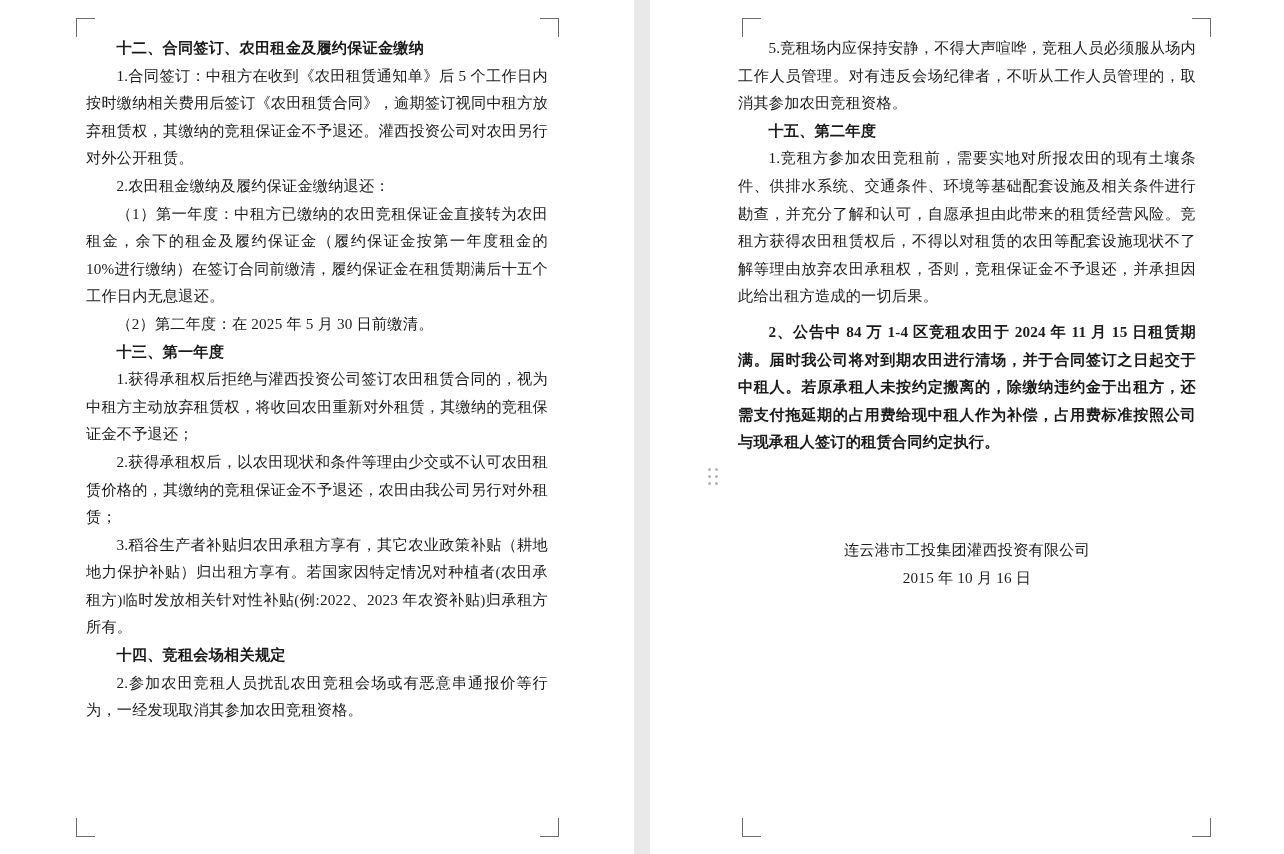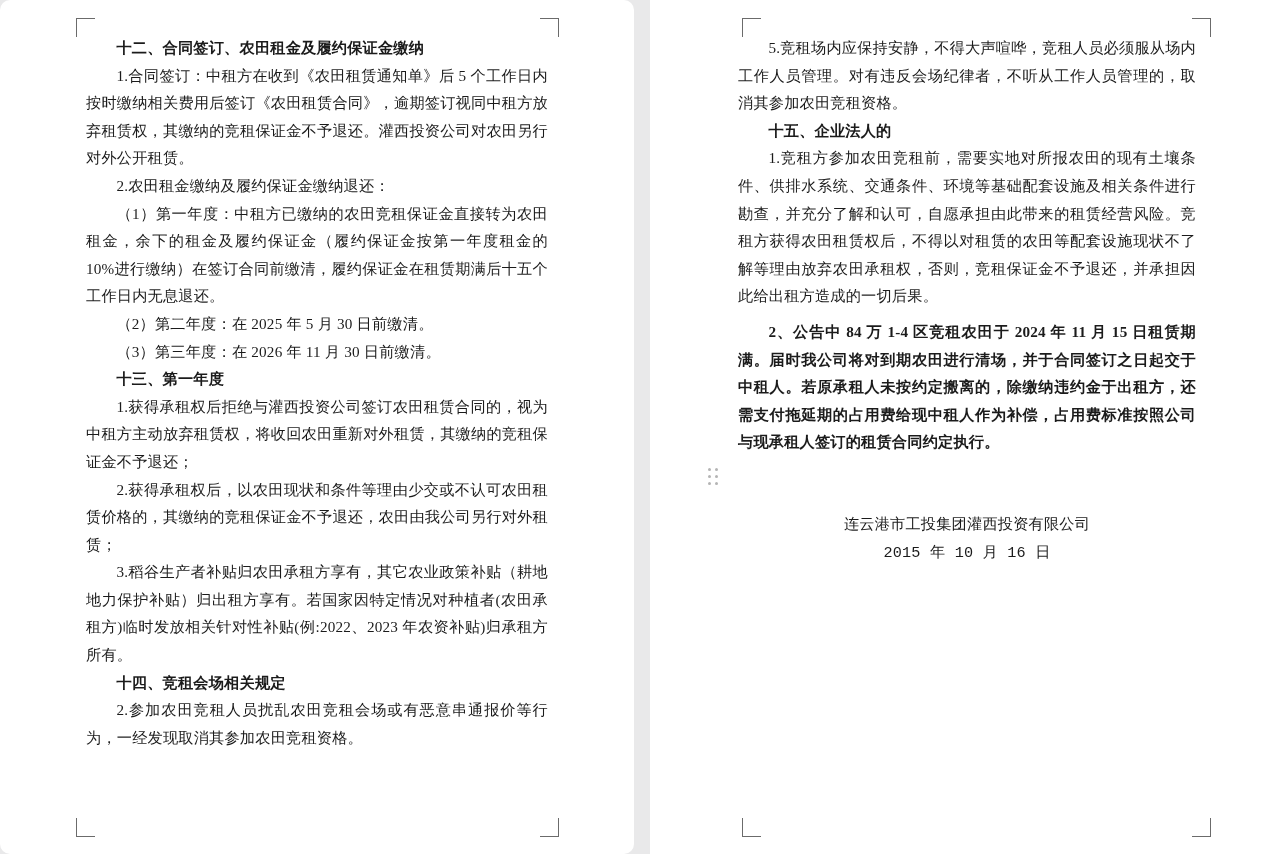--- a/index.html
+++ b/index.html
@@ -17,21 +17,21 @@
     height: 854px;
     background: #e9e9ea;
   }
   .page {
     position: absolute;
     top: 0;
     background: #ffffff;
     height: 854px;
     box-sizing: border-box;
   }
-  .page-left { left: 0; width: 634px; border-radius: 10px; }
+  .page-left { left: 0; width: 634px; }
   .page-right { left: 650px; width: 634px; }
 
   .gap {
     position: absolute;
     top: 0;
     left: 634px;
     width: 16px;
     height: 854px;
     background: #e9e9ea;
   }
@@ -67,24 +67,23 @@
   p {
     margin: 0;
   }
   .ind1 { text-indent: 2em; }
   .head {
     text-indent: 2em;
     font-weight: bold;
   }
   .b { font-weight: bold; margin-top: 8px; }
   .right-block {
-    margin-top: 56px;
+    margin-top: 80px;
     text-align: center;
     text-indent: 0;
-    font-family: Liberation Mono, monospace;
   }
   .sig-line { text-align: center; }
 
   .handle {
     position: absolute;
     left: 708px;
     top: 468px;
     width: 10px;
     height: 20px;
     display: grid;
@@ -112,39 +111,38 @@
     <div class="crop tr" style="left:540px; top:18px;"></div>
     <div class="crop bl" style="left:76px; top:818px;"></div>
     <div class="crop br" style="left:540px; top:818px;"></div>
 
     <div class="content">
       <p class="head">十二、合同签订、农田租金及履约保证金缴纳</p>
       <p class="ind1">1.合同签订：中租方在收到《农田租赁通知单》后 5 个工作日内按时缴纳相关费用后签订《农田租赁合同》，逾期签订视同中租方放弃租赁权，其缴纳的竞租保证金不予退还。灌西投资公司对农田另行对外公开租赁。</p>
       <p class="ind1">2.农田租金缴纳及履约保证金缴纳退还：</p>
       <p class="ind1">（1）第一年度：中租方已缴纳的农田竞租保证金直接转为农田租金，余下的租金及履约保证金（履约保证金按第一年度租金的 10%进行缴纳）在签订合同前缴清，履约保证金在租赁期满后十五个工作日内无息退还。</p>
       <p class="ind1">（2）第二年度：在 2025 年 5 月 30 日前缴清。</p>
-      <p class="ind1">（3）第三年度：在 2026 年 11 月 30 日前缴清。</p>
       <p class="head">十三、第一年度</p>
       <p class="ind1">1.获得承租权后拒绝与灌西投资公司签订农田租赁合同的，视为中租方主动放弃租赁权，将收回农田重新对外租赁，其缴纳的竞租保证金不予退还；</p>
       <p class="ind1">2.获得承租权后，以农田现状和条件等理由少交或不认可农田租赁价格的，其缴纳的竞租保证金不予退还，农田由我公司另行对外租赁；</p>
       <p class="ind1">3.稻谷生产者补贴归农田承租方享有，其它农业政策补贴（耕地地力保护补贴）归出租方享有。若国家因特定情况对种植者(农田承租方)临时发放相关针对性补贴(例:2022、2023 年农资补贴)归承租方所有。</p>
       <p class="head">十四、竞租会场相关规定</p>
       <p class="ind1">2.参加农田竞租人员扰乱农田竞租会场或有恶意串通报价等行为，一经发现取消其参加农田竞租资格。</p>
     </div>
   </div>
 
   <div class="page page-right">
     <div class="crop tl" style="left:92px; top:18px;"></div>
     <div class="crop tr" style="left:542px; top:18px;"></div>
     <div class="crop bl" style="left:92px; top:818px;"></div>
     <div class="crop br" style="left:542px; top:818px;"></div>
 
     <div class="content">
       <p class="ind1">5.竞租场内应保持安静，不得大声喧哗，竞租人员必须服从场内工作人员管理。对有违反会场纪律者，不听从工作人员管理的，取消其参加农田竞租资格。</p>
-      <p class="head">十五、企业法人的</p>
+      <p class="head">十五、第二年度</p>
       <p class="ind1">1.竞租方参加农田竞租前，需要实地对所报农田的现有土壤条件、供排水系统、交通条件、环境等基础配套设施及相关条件进行勘查，并充分了解和认可，自愿承担由此带来的租赁经营风险。竞租方获得农田租赁权后，不得以对租赁的农田等配套设施现状不了解等理由放弃农田承租权，否则，竞租保证金不予退还，并承担因此给出租方造成的一切后果。</p>
       <p class="ind1 b">2、公告中 84 万 1-4 区竞租农田于 2024 年 11 月 15 日租赁期满。届时我公司将对到期农田进行清场，并于合同签订之日起交于中租人。若原承租人未按约定搬离的，除缴纳违约金于出租方，还需支付拖延期的占用费给现中租人作为补偿，占用费标准按照公司与现承租人签订的租赁合同约定执行。</p>
 
       <div class="right-block">
         <p class="sig-line">连云港市工投集团灌西投资有限公司</p>
         <p class="sig-line">2015 年 10 月 16 日</p>
       </div>
     </div>
   </div>
 

